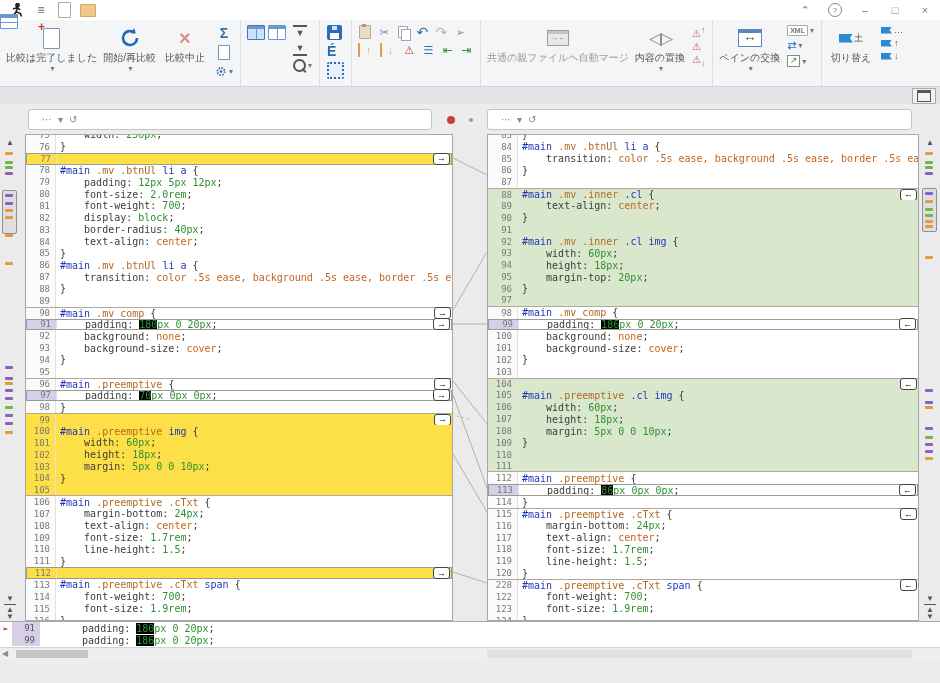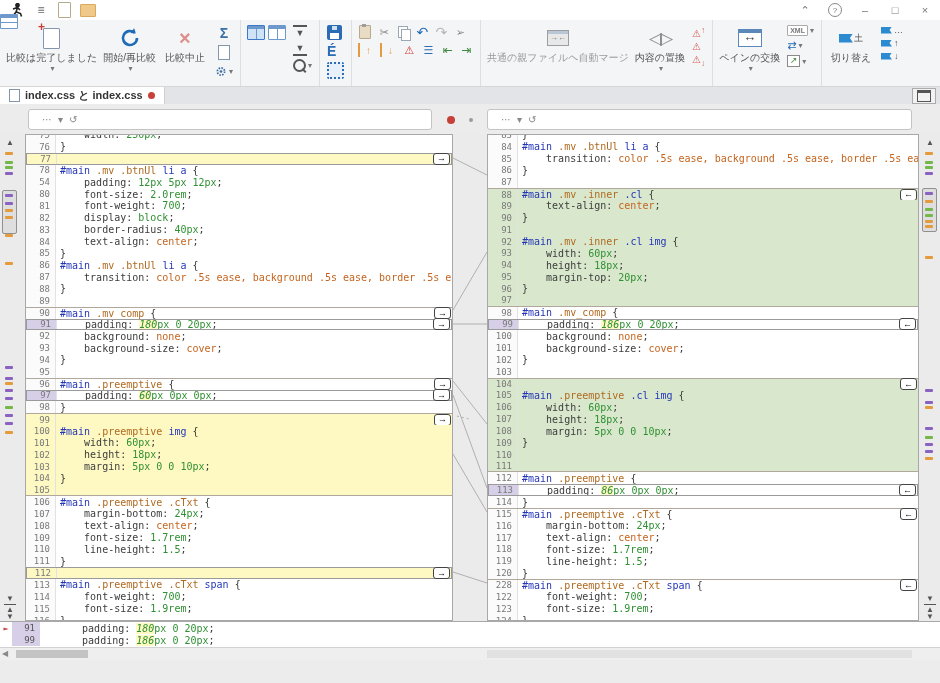--- a/index.html
+++ b/index.html
@@ -77,32 +77,32 @@
   .dot-grey{position:absolute;top:14px;width:4px;height:4px;border-radius:50%;background:#9a9a9a;}
   
   .main{position:absolute;top:134px;left:0;width:940px;height:487px;background:#ebebeb;}
   .pane{position:absolute;top:0;height:487px;background:#fff;border:1px solid #a8a8a8;overflow:hidden;box-sizing:border-box;}
   #paneL{left:25px;width:428px;}
   #paneR{left:487px;width:432px;}
   .rows{position:absolute;top:-6px;left:0;right:0;}
   .crow{position:relative;height:11.85px;display:flex;align-items:center;font-family:"DejaVu Sans Mono",monospace;font-size:10px;white-space:pre;box-sizing:border-box;}
   .lnum{flex:0 0 30px;height:100%;display:flex;align-items:center;justify-content:flex-end;padding-right:5px;color:#7a7a7a;font-size:9px;border-right:1px solid #e2e2e2;background:#fbfbfb;box-sizing:border-box;}
   .ctext{height:100%;display:flex;align-items:center;padding-left:4px;overflow:hidden;}
-  .crow.del,.crow.del .lnum{background:#fef9c3;}
+  .crow.del,.crow.del .lnum{background:#fde047;}
   .crow.ins,.crow.ins .lnum{background:#d9e8cd;}
   .lnum.hn{background:#d7cfe8 !important;}
   .crow.box{border:1px solid #9a9a9a;}
   .crow.bt{border-top:1px solid #b0a89c;}
   .crow.bb{border-bottom:1px solid #b0a89c;}
   .sg-i,.sg-e{color:#2436b8;}
   .sg-c{color:#b06a20;}
   .sg-p{color:#3c3c3c;}
   .sg-n{color:#2f9032;}
   .sg-k{color:#c5641e;}
-  .sg-h{color:#2f9032;background:#fef9c3;font-style:italic;}
+  .sg-h{color:#2f9032;background:#000000;}
   .mbtn{position:absolute;right:1px;top:50%;transform:translateY(-50%);width:17px;height:12px;border:1px solid #444;border-radius:3px;background:#fff;font-size:9px;line-height:9px;padding:0;color:#111;cursor:pointer;}
   
   .strip{position:absolute;top:0;width:24px;height:487px;}
   #stripL{left:0;}
   #stripR{left:916px;width:24px;}
   .mk{position:absolute;width:8px;height:3px;border-radius:1px;left:5px;}
   #stripR .mk{left:9px;}
   .mk-o{background:#e39b3d;}.mk-g{background:#74b74a;}.mk-p{background:#8a63c0;}
   .vp{position:absolute;left:2px;width:13px;border:1px solid #909090;background:rgba(110,110,110,.10);border-radius:2px;}
   #stripR .vp{left:6px;}
@@ -303,25 +303,20 @@
           </span>
         <span style="display:flex;align-items:center;gap:1px;">
             <span class="flag sm"></span>
             <span class="flaglbl">↓</span>
           </span>
       </div>
     </div>
   </div>
 
   <div class="tabbar">
-    <div class="tab">
-      <span class="ic-docsm"></span>
-      <span>index.css と index.css</span>
-      <span class="reddot"></span>
-    </div>
     <div class="panebtn">
         <i></i>
       </div>
   </div>
 
   <div class="pathrow">
     <div class="pathfield" style="left:28px;width:404px;">
       <span class="ctl">⋯</span>
       <span class="ctl">▾</span>
       <span class="ctl">↺</span>
@@ -361,39 +356,39 @@
         <span class="navt " style="top: 460px;">▼</span>
         <span class="navt albar-t" style="top: 470px;">▲</span>
         <span class="navt albar-b" style="top: 478px;">▼</span>
       </div>
     <div class="pane" id="paneL">
         <div class="rows" id="rowsL">
           <div class="crow"><span class="lnum">75</span><span class="ctext"><span class="sg-p">    width: </span><span class="sg-n">250px</span><span class="sg-p">;</span></span></div>
           <div class="crow"><span class="lnum">76</span><span class="ctext"><span class="sg-p">}</span></span></div>
           <div class="crow del box"><span class="lnum">77</span><span class="ctext"></span><button class="mbtn">→</button></div>
           <div class="crow"><span class="lnum">78</span><span class="ctext"><span class="sg-i">#main</span><span class="sg-p"> </span><span class="sg-c">.mv .btnUl</span><span class="sg-p"> </span><span class="sg-e">li a</span><span class="sg-p"> {</span></span></div>
-          <div class="crow"><span class="lnum">54</span><span class="ctext"><span class="sg-p">    padding: </span><span class="sg-n">12px 5px 12px</span><span class="sg-p">;</span></span></div>
+          <div class="crow"><span class="lnum">79</span><span class="ctext"><span class="sg-p">    padding: </span><span class="sg-n">12px 5px 12px</span><span class="sg-p">;</span></span></div>
           <div class="crow"><span class="lnum">80</span><span class="ctext"><span class="sg-p">    font-size: </span><span class="sg-n">2.0rem</span><span class="sg-p">;</span></span></div>
           <div class="crow"><span class="lnum">81</span><span class="ctext"><span class="sg-p">    font-weight: </span><span class="sg-n">700</span><span class="sg-p">;</span></span></div>
           <div class="crow"><span class="lnum">82</span><span class="ctext"><span class="sg-p">    display: </span><span class="sg-n">block</span><span class="sg-p">;</span></span></div>
           <div class="crow"><span class="lnum">83</span><span class="ctext"><span class="sg-p">    border-radius: </span><span class="sg-n">40px</span><span class="sg-p">;</span></span></div>
           <div class="crow"><span class="lnum">84</span><span class="ctext"><span class="sg-p">    text-align: </span><span class="sg-k">center</span><span class="sg-p">;</span></span></div>
           <div class="crow"><span class="lnum">85</span><span class="ctext"><span class="sg-p">}</span></span></div>
           <div class="crow"><span class="lnum">86</span><span class="ctext"><span class="sg-i">#main</span><span class="sg-p"> </span><span class="sg-c">.mv .btnUl</span><span class="sg-p"> </span><span class="sg-e">li a</span><span class="sg-p"> {</span></span></div>
           <div class="crow"><span class="lnum">87</span><span class="ctext"><span class="sg-p">    transition: </span><span class="sg-k">color .5s ease, background .5s ease, border .5s ease</span></span></div>
           <div class="crow"><span class="lnum">88</span><span class="ctext"><span class="sg-p">}</span></span></div>
           <div class="crow"><span class="lnum">89</span><span class="ctext"></span></div>
           <div class="crow bt"><span class="lnum">90</span><span class="ctext"><span class="sg-i">#main</span><span class="sg-p"> </span><span class="sg-c">.mv_comp</span><span class="sg-p"> {</span></span><button class="mbtn">→</button></div>
           <div class="crow box"><span class="lnum hn">91</span><span class="ctext"><span class="sg-p">    padding: </span><span class="sg-h">180</span><span class="sg-n">px 0 20px</span><span class="sg-p">;</span></span><button class="mbtn">→</button></div>
           <div class="crow"><span class="lnum">92</span><span class="ctext"><span class="sg-p">    background: </span><span class="sg-k">none</span><span class="sg-p">;</span></span></div>
           <div class="crow"><span class="lnum">93</span><span class="ctext"><span class="sg-p">    background-size: </span><span class="sg-k">cover</span><span class="sg-p">;</span></span></div>
           <div class="crow"><span class="lnum">94</span><span class="ctext"><span class="sg-p">}</span></span></div>
           <div class="crow"><span class="lnum">95</span><span class="ctext"></span></div>
           <div class="crow bt"><span class="lnum">96</span><span class="ctext"><span class="sg-i">#main</span><span class="sg-p"> </span><span class="sg-c">.preemptive</span><span class="sg-p"> {</span></span><button class="mbtn">→</button></div>
-          <div class="crow box"><span class="lnum hn">97</span><span class="ctext"><span class="sg-p">    padding: </span><span class="sg-h">60</span><span class="sg-n">px 0px 0px</span><span class="sg-p">;</span></span><button class="mbtn">→</button></div>
+          <div class="crow box"><span class="lnum hn">97</span><span class="ctext"><span class="sg-p">    padding: </span><span class="sg-h">70</span><span class="sg-n">px 0px 0px</span><span class="sg-p">;</span></span><button class="mbtn">→</button></div>
           <div class="crow"><span class="lnum">98</span><span class="ctext"><span class="sg-p">}</span></span></div>
           <div class="crow del bt"><span class="lnum">99</span><span class="ctext"></span><button class="mbtn">→</button></div>
           <div class="crow del"><span class="lnum">100</span><span class="ctext"><span class="sg-i">#main</span><span class="sg-p"> </span><span class="sg-c">.preemptive</span><span class="sg-p"> </span><span class="sg-e">img</span><span class="sg-p"> {</span></span></div>
           <div class="crow del"><span class="lnum">101</span><span class="ctext"><span class="sg-p">    width: </span><span class="sg-n">60px</span><span class="sg-p">;</span></span></div>
           <div class="crow del"><span class="lnum">102</span><span class="ctext"><span class="sg-p">    height: </span><span class="sg-n">18px</span><span class="sg-p">;</span></span></div>
           <div class="crow del"><span class="lnum">103</span><span class="ctext"><span class="sg-p">    margin: </span><span class="sg-n">5px 0 0 10px</span><span class="sg-p">;</span></span></div>
           <div class="crow del"><span class="lnum">104</span><span class="ctext"><span class="sg-p">}</span></span></div>
           <div class="crow del bb"><span class="lnum">105</span><span class="ctext"></span></div>
           <div class="crow"><span class="lnum">106</span><span class="ctext"><span class="sg-i">#main</span><span class="sg-p"> </span><span class="sg-c">.preemptive .cTxt</span><span class="sg-p"> {</span></span></div>
           <div class="crow"><span class="lnum">107</span><span class="ctext"><span class="sg-p">    margin-bottom: </span><span class="sg-n">24px</span><span class="sg-p">;</span></span></div>

